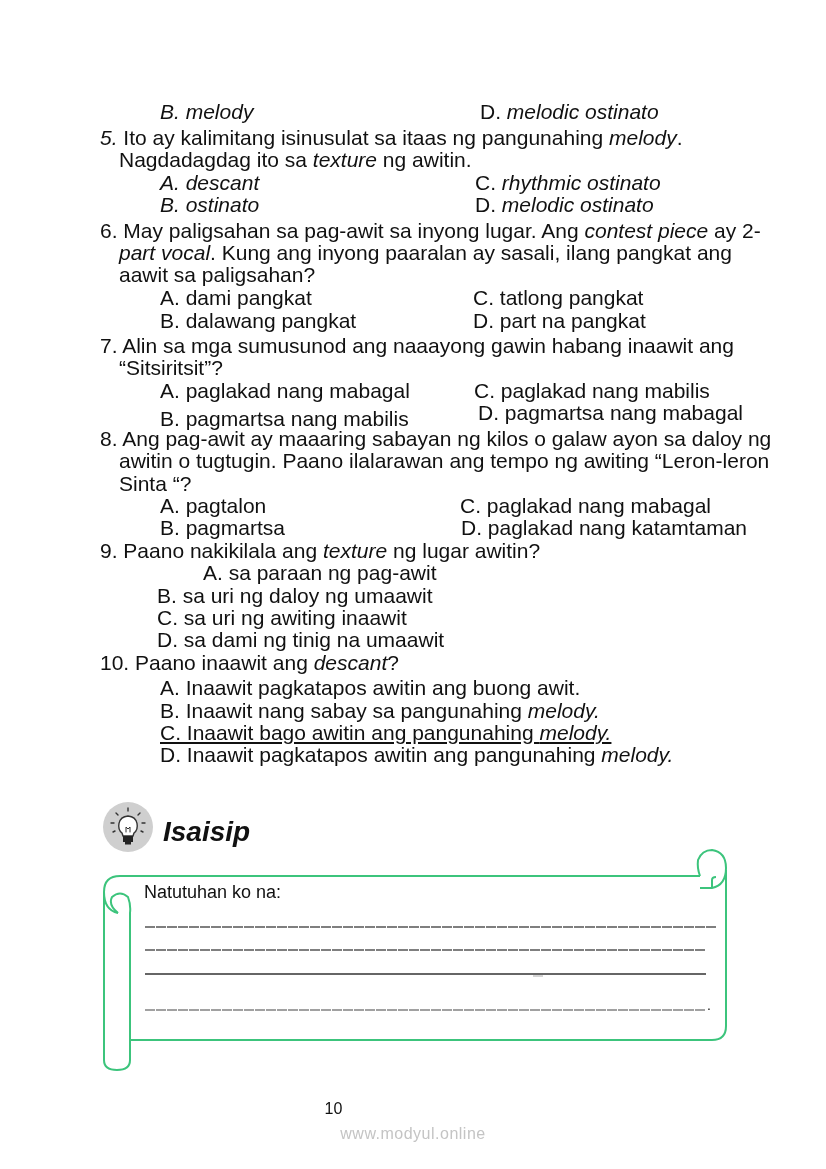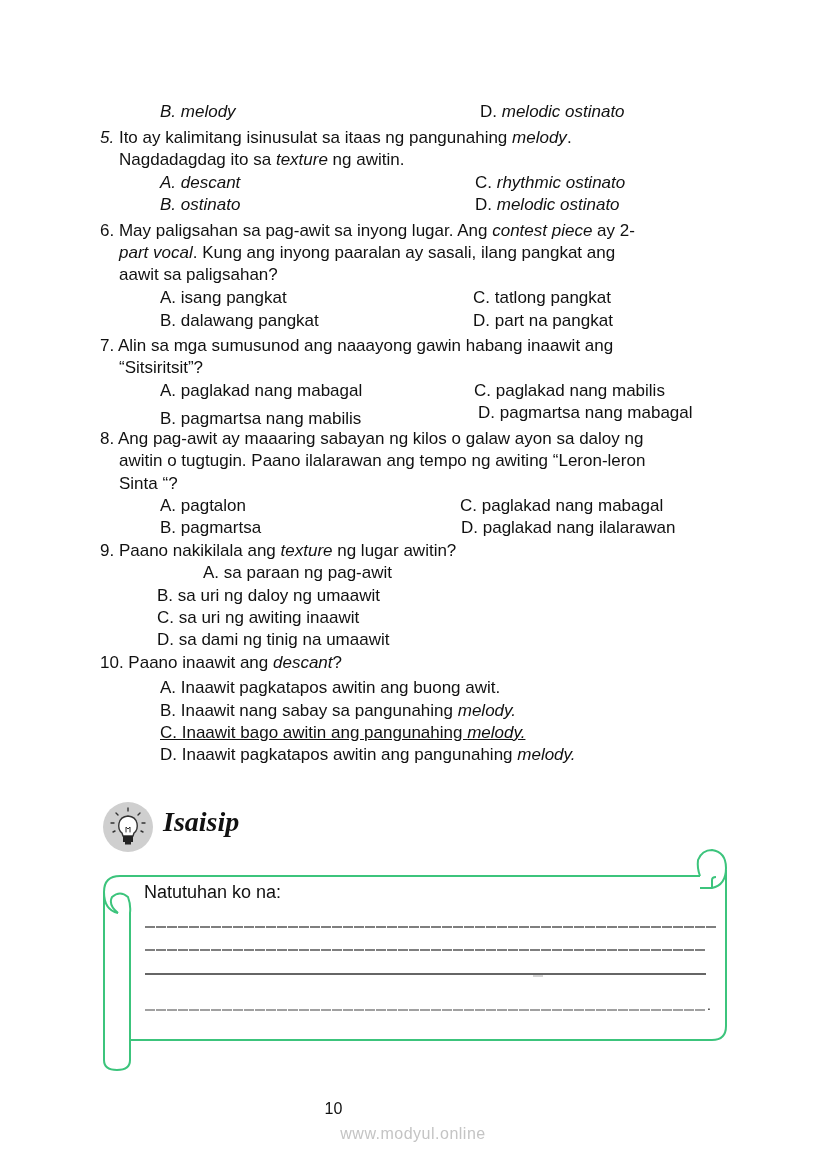--- a/index.html
+++ b/index.html
@@ -1,22 +1,22 @@
 <!DOCTYPE html>
 <html><head>
 <meta charset="utf-8">
 <style>
   html, body { margin: 0; padding: 0; background: #ffffff; }
   body { width: 826px; height: 1169px; position: relative; overflow: hidden;
          font-family: "Liberation Sans", sans-serif; color: #111; }
-  .line { position: absolute; font-size: 17px; line-height: 22px; white-space: nowrap; }
+  .line { position: absolute; font-size: 21px; line-height: 22px; white-space: nowrap; }
   i { font-style: italic; }
   .heading-wrap { position: absolute; left: 103px; top: 802px; height: 52px; }
   .bulb-circle { position: absolute; left: 0; top: 0; width: 50px; height: 50px; border-radius: 50%; background: #cfcfcf; }
-  .isaisip { position: absolute; left: 60px; top: 4px; font-family: Liberation Serif, serif; font-weight: bold; font-style: italic; font-size: 28px; color: #111; white-space: nowrap; }
+  .isaisip { position: absolute; left: 60px; top: 14px; font-family: Liberation Sans, sans-serif; font-weight: bold; font-style: italic; font-size: 28px; color: #111; white-space: nowrap; }
   .scroll { position: absolute; left: 0; top: 0; }
   .prompt { position: absolute; left: 144px; top: 882px; font-size: 18px; }
   .page-num { position: absolute; left: 0; width: 667px; top: 1100px; text-align: center; font-size: 16px; color: #111; }
   .watermark { position: absolute; left: 0; width: 826px; top: 1125px; text-align: center; font-size: 16px; color: #c4c4c4; letter-spacing: 0.5px; }
 </style>
 </head>
 <body>
 
 <div class="line" style="left:160px; top:101px;"><i>B.</i> <i>melody</i></div>
 <div class="line" style="left:480px; top:101px;"><span>D.</span> <i>melodic ostinato</i></div>
@@ -24,39 +24,39 @@
 <div class="line" style="left:100px; top:127px;"><i>5.</i><span> Ito ay kalimitang isinusulat sa itaas ng pangunahing </span><i>melody</i><span>.</span></div>
 <div class="line" style="left:119px; top:149px;"><span>Nagdadagdag ito sa </span><i>texture</i><span> ng awitin.</span></div>
 <div class="line" style="left:160px; top:172px;"><i>A.</i> <i>descant</i></div>
 <div class="line" style="left:475px; top:172px;"><span>C.</span> <i>rhythmic ostinato</i></div>
 <div class="line" style="left:160px; top:194px;"><i>B.</i> <i>ostinato</i></div>
 <div class="line" style="left:475px; top:194px;"><span>D.</span> <i>melodic ostinato</i></div>
 
 <div class="line" style="left:100px; top:220px;"><span>6. May paligsahan sa pag-awit sa inyong lugar. Ang </span><i>contest piece</i><span> ay 2-</span></div>
 <div class="line" style="left:119px; top:242px;"><i>part vocal</i><span>. Kung ang inyong paaralan ay sasali, ilang pangkat ang</span></div>
 <div class="line" style="left:119px; top:264px;">aawit sa paligsahan?</div>
-<div class="line" style="left:160px; top:287px;">A. isang pangkat</div>
+<div class="line" style="left:160px; top:287px;">A. dami pangkat</div>
 <div class="line" style="left:473px; top:287px;">C. tatlong pangkat</div>
 <div class="line" style="left:160px; top:310px;">B. dalawang pangkat</div>
 <div class="line" style="left:473px; top:310px;">D. part na pangkat</div>
 
 <div class="line" style="left:100px; top:335px;">7. Alin sa mga sumusunod ang naaayong gawin habang inaawit ang</div>
 <div class="line" style="left:119px; top:357px;">“Sitsiritsit”?</div>
 <div class="line" style="left:160px; top:380px;">A. paglakad nang mabagal</div>
 <div class="line" style="left:474px; top:380px;">C. paglakad nang mabilis</div>
 <div class="line" style="left:160px; top:408px;">B. pagmartsa nang mabilis</div>
 <div class="line" style="left:478px; top:402px;">D. pagmartsa nang mabagal</div>
 
 <div class="line" style="left:100px; top:428px;">8. Ang pag-awit ay maaaring sabayan ng kilos o galaw ayon sa daloy ng</div>
 <div class="line" style="left:119px; top:450px;">awitin o tugtugin. Paano ilalarawan ang tempo ng awiting “Leron-leron</div>
 <div class="line" style="left:119px; top:473px;">Sinta “?</div>
 <div class="line" style="left:160px; top:495px;">A. pagtalon</div>
 <div class="line" style="left:460px; top:495px;">C. paglakad nang mabagal</div>
 <div class="line" style="left:160px; top:517px;">B. pagmartsa</div>
-<div class="line" style="left:461px; top:517px;">D. paglakad nang ilalarawan</div>
+<div class="line" style="left:461px; top:517px;">D. paglakad nang katamtaman</div>
 
 <div class="line" style="left:100px; top:540px;"><span>9. Paano nakikilala ang </span><i>texture</i><span> ng lugar awitin?</span></div>
 <div class="line" style="left:157px; top:562px;margin-left:46px;">A. sa paraan ng pag-awit</div>
 <div class="line" style="left:157px; top:585px;">B. sa uri ng daloy ng umaawit</div>
 <div class="line" style="left:157px; top:607px;">C. sa uri ng awiting inaawit</div>
 <div class="line" style="left:157px; top:629px;">D. sa dami ng tinig na umaawit</div>
 
 <div class="line" style="left:100px; top:652px;"><span>10. Paano inaawit ang </span><i>descant</i><span>?</span></div>
 <div class="line" style="left:160px; top:677px;">A. Inaawit pagkatapos awitin ang buong awit.</div>
 <div class="line" style="left:160px; top:700px;"><span>B. Inaawit nang sabay sa pangunahing </span><i>melody.</i></div>

